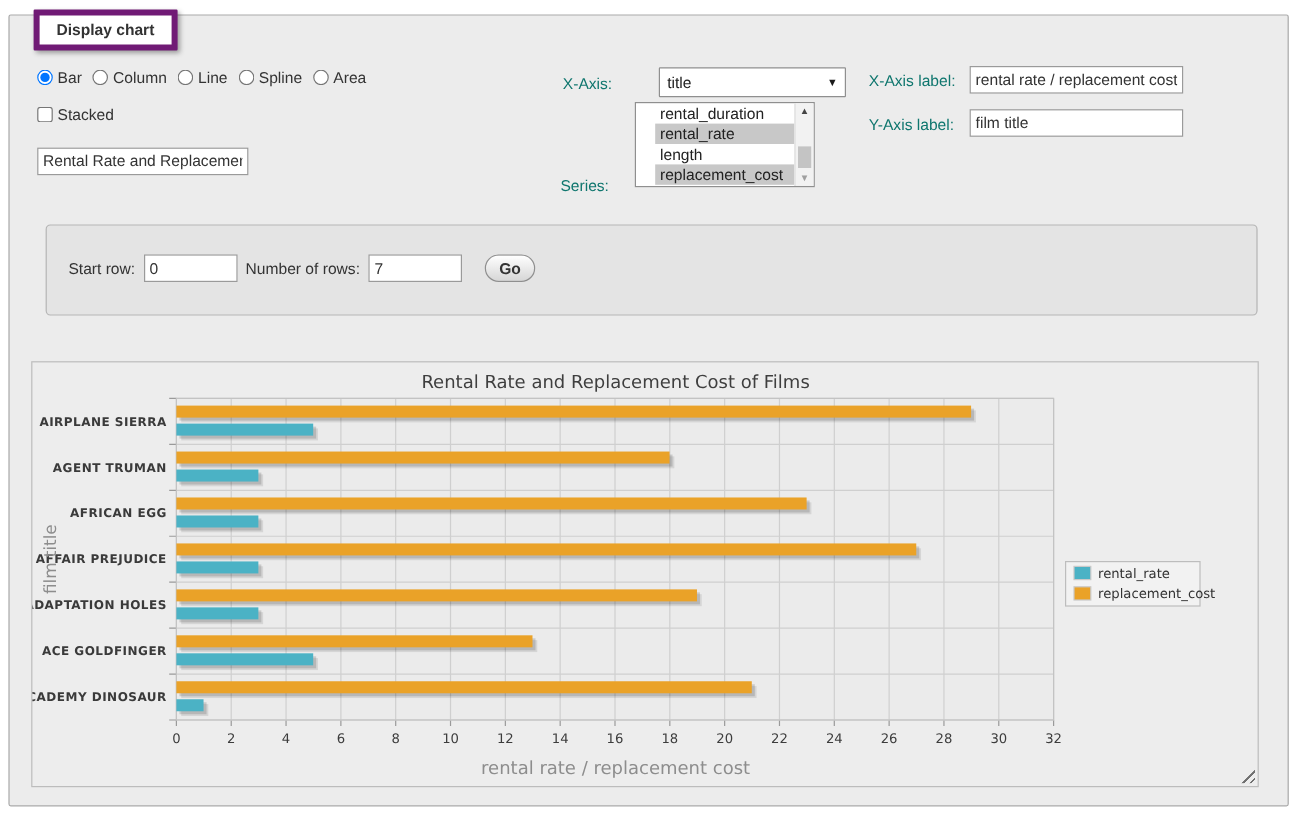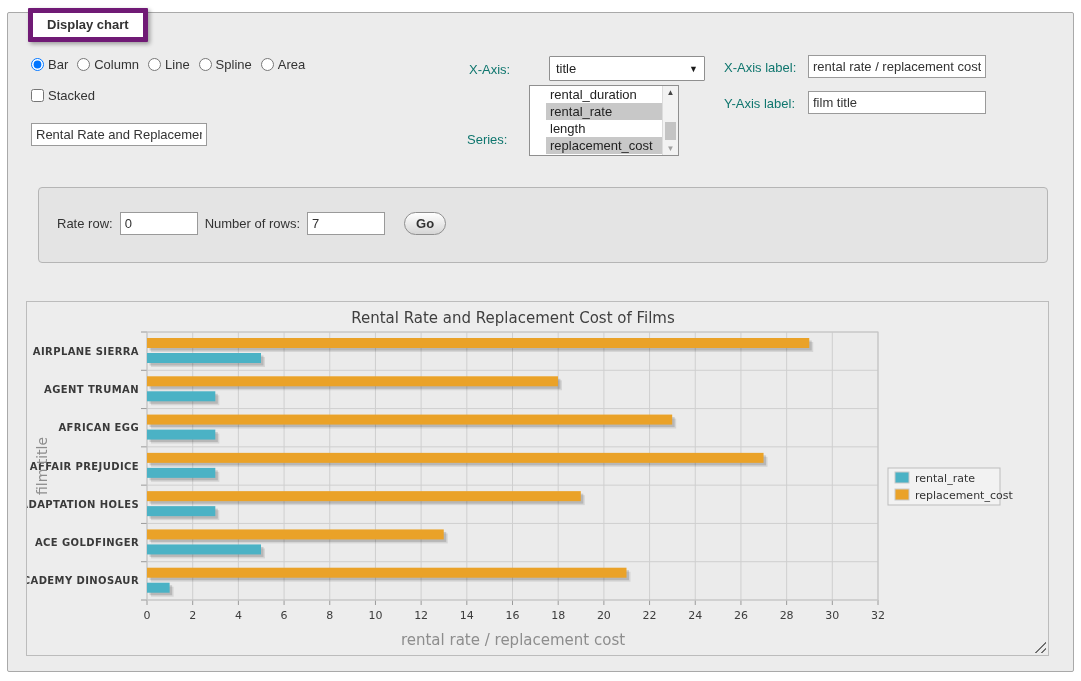--- a/index.html
+++ b/index.html
@@ -18,21 +18,21 @@
                font-size:13px; color:#333; }
   .radio-row label, .check-row { display:flex; align-items:center; gap:4px; cursor:default; }
   input[type=radio], input[type=checkbox] { width:13px; height:13px; margin:0; }
   .check-row { position:absolute; left:23px; top:75px; font-size:13px; color:#333; }
   .txt { background:#fff; border:1px solid #9a9a9a; font-size:13px; color:#333;
          padding:2px 4px; height:23px; font-family:"Liberation Sans", sans-serif; }
   .title-input { position:absolute; left:23px; top:110px; width:176px; white-space:nowrap; overflow:hidden; }
 
   .lbl { position:absolute; font-size:13px; color:#0f766e; }
   .lbl-xaxis   { left:461px; top:49px; }
-  .lbl-series  { left:459px; top:119px;text-align:right; }
+  .lbl-series  { left:459px; top:134px;text-align:right; }
   .lbl-xlabel  { left:716px; top:47px; }
   .lbl-ylabel  { left:716px; top:83px; }
 
   .selectbox { position:absolute; left:521px; top:43px; width:156px; height:25px; background:#fff;
                border:1px solid #8f8f8f; font-size:13px; color:#222; display:flex;
                align-items:center; padding:0 6px; border-radius:1px;margin-left:20px; }
   .selectbox .arrow { margin-left:auto; font-size:9px; color:#1a1a1a; }
 
   .listbox { position:absolute; left:521px; top:72px; width:150px; height:71px; background:#fff;
              border:1px solid #8f8f8f; display:flex; overflow:hidden; }
@@ -128,21 +128,21 @@
     </div>
 
     <span class="lbl lbl-xlabel">X-Axis label:</span>
     <input class="txt input-xlabel" value="rental rate / replacement cost" style="">
 
     <span class="lbl lbl-ylabel">Y-Axis label:</span>
     <input class="txt input-ylabel" value="film title" style="">
 
     <div class="rows-panel">
       <div class="rows-inner">
-        <span>Rate row:</span>
+        <span>Start row:</span>
         <input class="txt" value="0" style="">
         <span>Number of rows:</span>
         <input class="txt" value="7" style="">
         <button class="go-btn">Go</button>
       </div>
     </div>
 
     <div class="chart-panel">
       <svg id="chart-svg" width="1021" height="353" viewBox="0 0 1021 353">
           <rect x="120" y="30" width="731" height="268" fill="#ebebeb"></rect>

